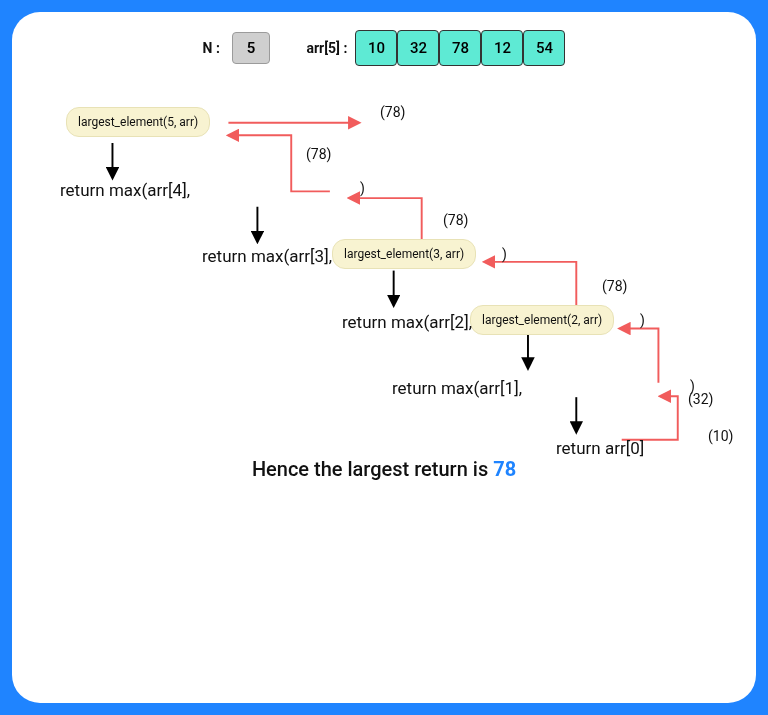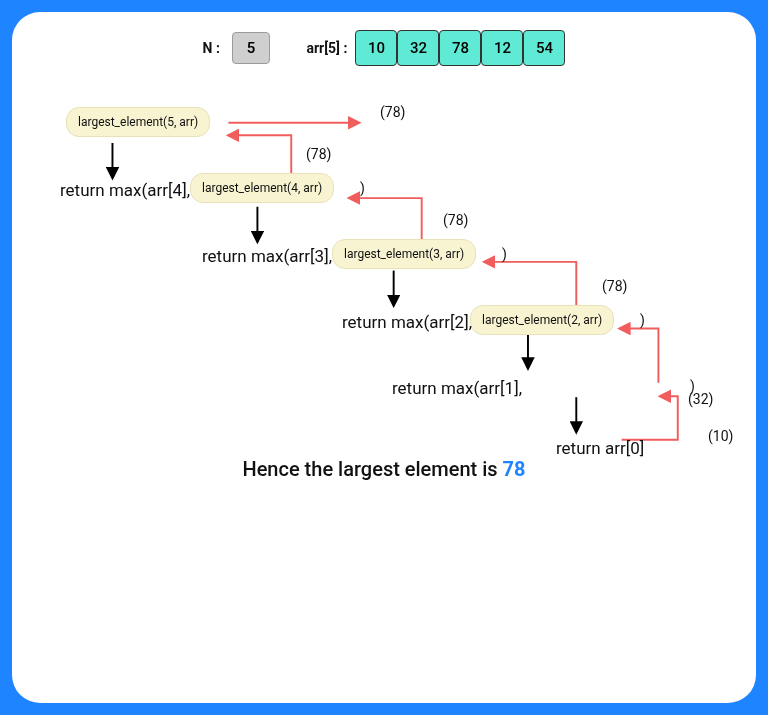--- a/index.html
+++ b/index.html
@@ -172,21 +172,20 @@
       <path d="M448,164 L395,164 L395,105 L320,105" fill="none" stroke="#f15c5c" stroke-width="2" marker-end="url(#ar)"></path>
 
       <path d="M588,230 L555,230 L555,171 L460,171" fill="none" stroke="#f15c5c" stroke-width="2" marker-end="url(#ar)"></path>
 
       <path d="M640,296 L640,240 L600,240" fill="none" stroke="#f15c5c" stroke-width="2" marker-end="url(#ar)"></path>
 
       <path d="M602,355 L660,355 L660,310 L642,310" fill="none" stroke="#f15c5c" stroke-width="2" marker-end="url(#ar)"></path>
     </svg>
 
     <div class="call" style="left:26px; top:17px;">largest_element(5, arr)</div>
-    <div class="call" style="left:150px; top:83px;">largest_element(4, arr)</div>
     <div class="call" style="left:292px; top:149px;">largest_element(3, arr)</div>
     <div class="call" style="left:430px; top:215px;">largest_element(2, arr)</div>
 
     <div class="txt" style="left:20px;  top:90px;">return max(arr[4],</div>
     <div class="txt" style="left:162px; top:156px;text-align:right;">return max(arr[3],</div>
     <div class="txt" style="left:302px; top:222px;">return max(arr[2],</div>
     <div class="txt" style="left:352px; top:288px;">return max(arr[1],</div>
     <div class="txt" style="left:516px; top:348px;">return arr[0]</div>
 
     <div class="paren" style="left:320px; top:90px;">)</div>
@@ -195,18 +194,18 @@
     <div class="paren" style="left:650px; top:288px;">)</div>
 
     <div class="val" style="left:340px; top:14px;">(78)</div>
     <div class="val" style="left:266px; top:56px;">(78)</div>
     <div class="val" style="left:403px; top:122px;">(78)</div>
     <div class="val" style="left:562px; top:188px;">(78)</div>
     <div class="val" style="left:648px; top:272px;margin-top:29px;">(32)</div>
     <div class="val" style="left:668px; top:338px;">(10)</div>
 
     <div class="result">
-      <span>Hence the largest element is </span><span class="answer">78</span>
+      <span>Hence the largest return is </span><span class="answer">78</span>
     </div>
 
   </div>
 
 </div>
 
 </body></html>

